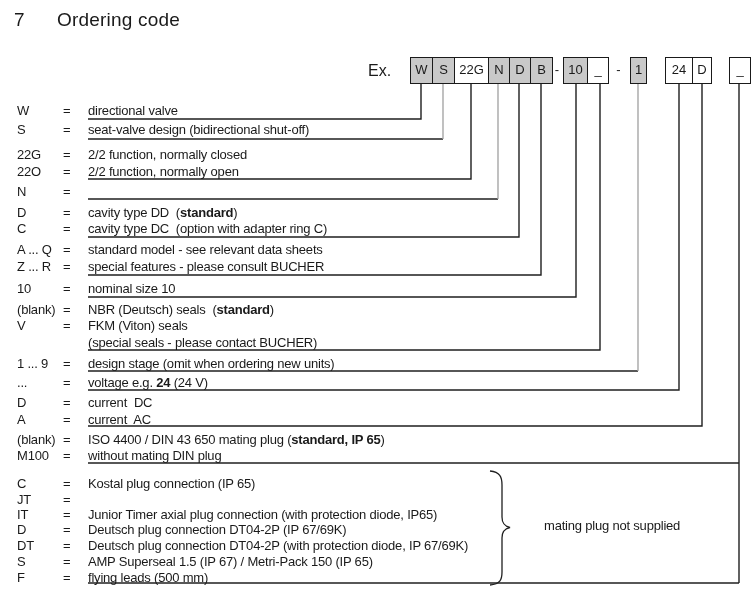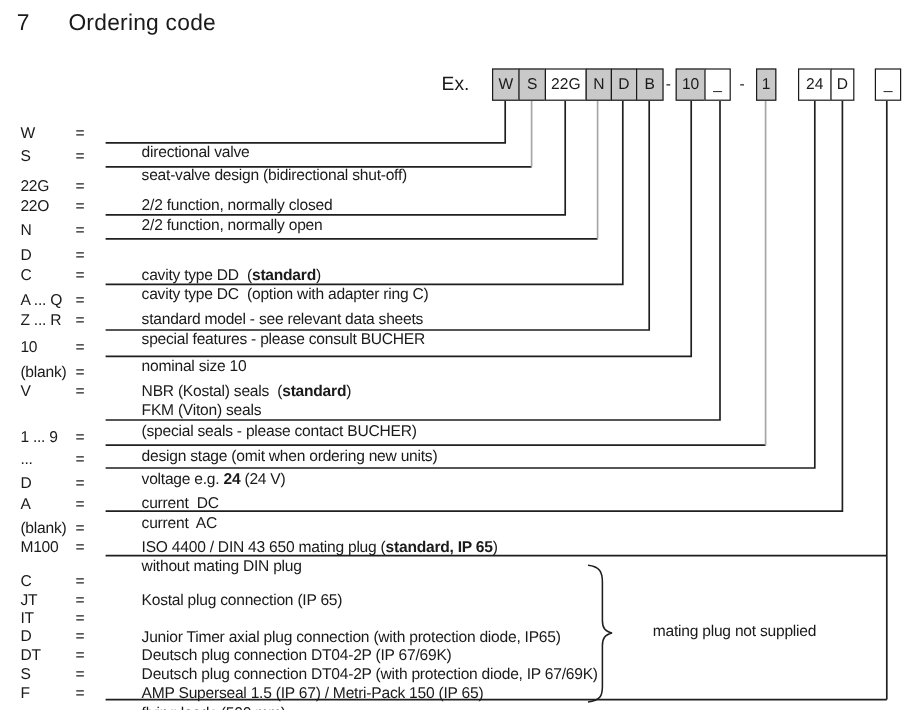--- a/index.html
+++ b/index.html
@@ -14,21 +14,21 @@
   .box{
     position:absolute;top:57px;height:27px;box-sizing:border-box;
     border:1.5px solid #1a1a1a;background:#ffffff;text-align:center;
     font-size:13px;line-height:24px;white-space:nowrap;
   }
   .box.gray{background:#c9c9c9;}
   .dash{position:absolute;top:57px;height:27px;line-height:26px;font-size:13px;text-align:center;}
   .row{position:absolute;left:0;width:756px;height:16px;font-size:13px;letter-spacing:-0.2px;white-space:pre;}
   .row .code{position:absolute;left:17px;top:0;}
   .row .eq{position:absolute;left:63px;top:0;}
-  .row .desc{position:absolute;left:88px;top:16px;white-space:pre;margin-left:30px;}
+  .row .desc{position:absolute;left:88px;top:0;white-space:pre;}
   .row .desc b{font-weight:700;}
   #overlay{position:absolute;left:0;top:0;pointer-events:none;}
   #note{position:absolute;left:520px;top:518px;font-size:13px;letter-spacing:-0.2px;white-space:nowrap;margin-left:24px;}
 </style>
 </head>
 <body>
 
 <div id="page">
 
   <svg id="overlay" width="756" height="592" viewBox="0 0 756 592">
@@ -81,21 +81,21 @@
   <div class="row" style="top:103px"><span class="code">W</span><span class="eq">=</span><span class="desc"><span>directional valve</span><b></b><span></span></span></div>
   <div class="row" style="top:122px"><span class="code">S</span><span class="eq">=</span><span class="desc"><span>seat-valve design (bidirectional shut-off)</span><b></b><span></span></span></div>
   <div class="row" style="top:147px"><span class="code">22G</span><span class="eq">=</span><span class="desc"><span>2/2 function, normally closed</span><b></b><span></span></span></div>
   <div class="row" style="top:164px"><span class="code">22O</span><span class="eq">=</span><span class="desc"><span>2/2 function, normally open</span><b></b><span></span></span></div>
   <div class="row" style="top:184px"><span class="code">N</span><span class="eq">=</span></div>
   <div class="row" style="top:205px"><span class="code">D</span><span class="eq">=</span><span class="desc"><span>cavity type DD  (</span><b>standard</b><span>)</span></span></div>
   <div class="row" style="top:221px"><span class="code">C</span><span class="eq">=</span><span class="desc"><span>cavity type DC  (option with adapter ring C)</span><b></b><span></span></span></div>
   <div class="row" style="top:242px"><span class="code">A ... Q</span><span class="eq">=</span><span class="desc"><span>standard model - see relevant data sheets</span><b></b><span></span></span></div>
   <div class="row" style="top:259px"><span class="code">Z ... R</span><span class="eq">=</span><span class="desc"><span>special features - please consult BUCHER</span><b></b><span></span></span></div>
   <div class="row" style="top:281px"><span class="code">10</span><span class="eq">=</span><span class="desc"><span>nominal size 10</span><b></b><span></span></span></div>
-  <div class="row" style="top:302px"><span class="code">(blank)</span><span class="eq">=</span><span class="desc"><span>NBR (Kostal) seals  (</span><b>standard</b><span>)</span></span></div>
+  <div class="row" style="top:302px"><span class="code">(blank)</span><span class="eq">=</span><span class="desc"><span>NBR (Deutsch) seals  (</span><b>standard</b><span>)</span></span></div>
   <div class="row" style="top:318px"><span class="code">V</span><span class="eq">=</span><span class="desc"><span>FKM (Viton) seals</span><b></b><span></span></span></div>
   <div class="row" style="top:335px"><span class="code"></span><span class="eq"></span><span class="desc"><span>(special seals - please contact BUCHER)</span><b></b><span></span></span></div>
   <div class="row" style="top:356px"><span class="code">1 ... 9</span><span class="eq">=</span><span class="desc"><span>design stage (omit when ordering new units)</span><b></b><span></span></span></div>
   <div class="row" style="top:375px"><span class="code">...</span><span class="eq">=</span><span class="desc"><span>voltage e.g. </span><b>24</b><span> (24 V)</span></span></div>
   <div class="row" style="top:395px"><span class="code">D</span><span class="eq">=</span><span class="desc"><span>current  DC</span><b></b><span></span></span></div>
   <div class="row" style="top:412px"><span class="code">A</span><span class="eq">=</span><span class="desc"><span>current  AC</span><b></b><span></span></span></div>
   <div class="row" style="top:432px"><span class="code">(blank)</span><span class="eq">=</span><span class="desc"><span>ISO 4400 / DIN 43 650 mating plug (</span><b>standard, IP 65</b><span>)</span></span></div>
   <div class="row" style="top:448px"><span class="code">M100</span><span class="eq">=</span><span class="desc"><span>without mating DIN plug</span><b></b><span></span></span></div>
   <div class="row" style="top:476px"><span class="code">C</span><span class="eq">=</span><span class="desc"><span>Kostal plug connection (IP 65)</span><b></b><span></span></span></div>
   <div class="row" style="top:492px"><span class="code">JT</span><span class="eq">=</span></div>

